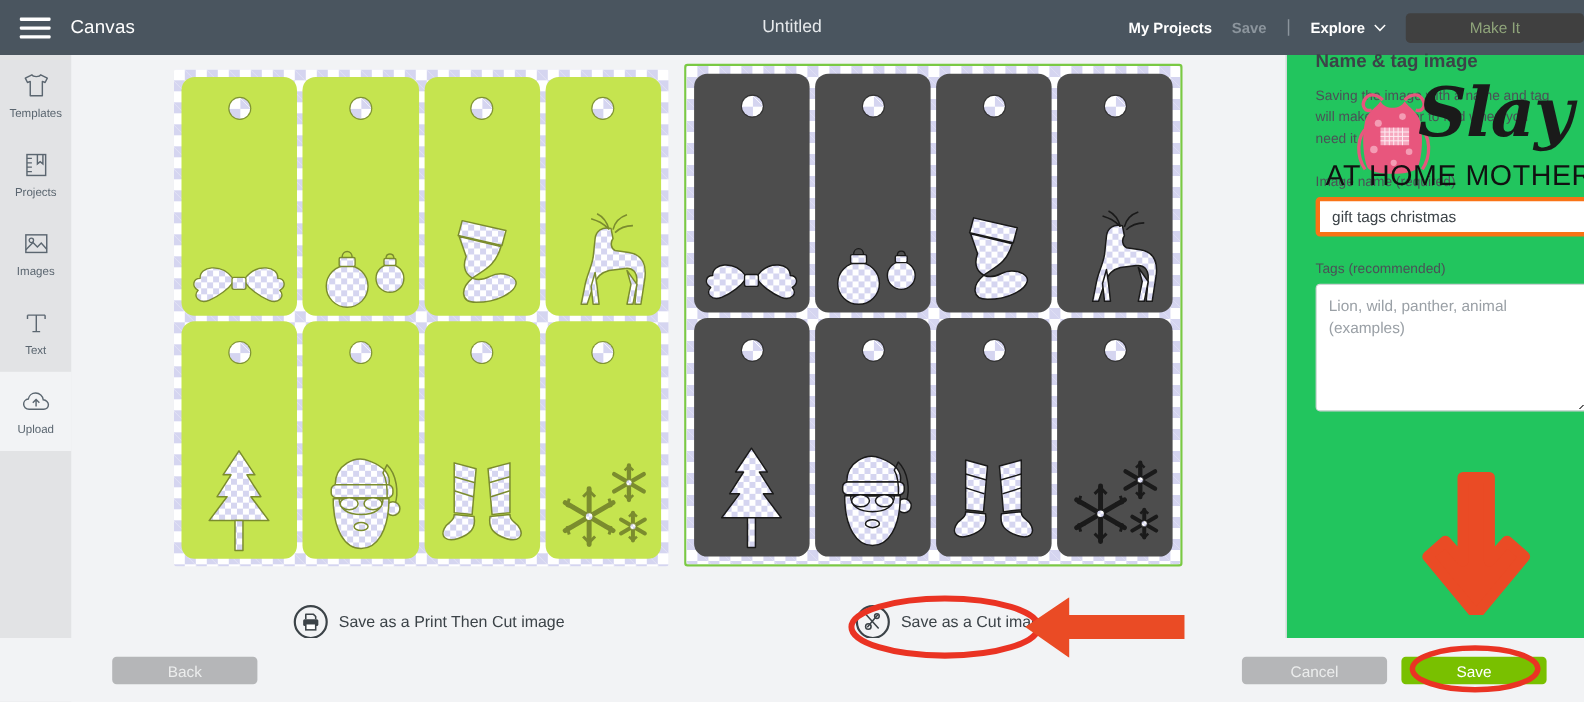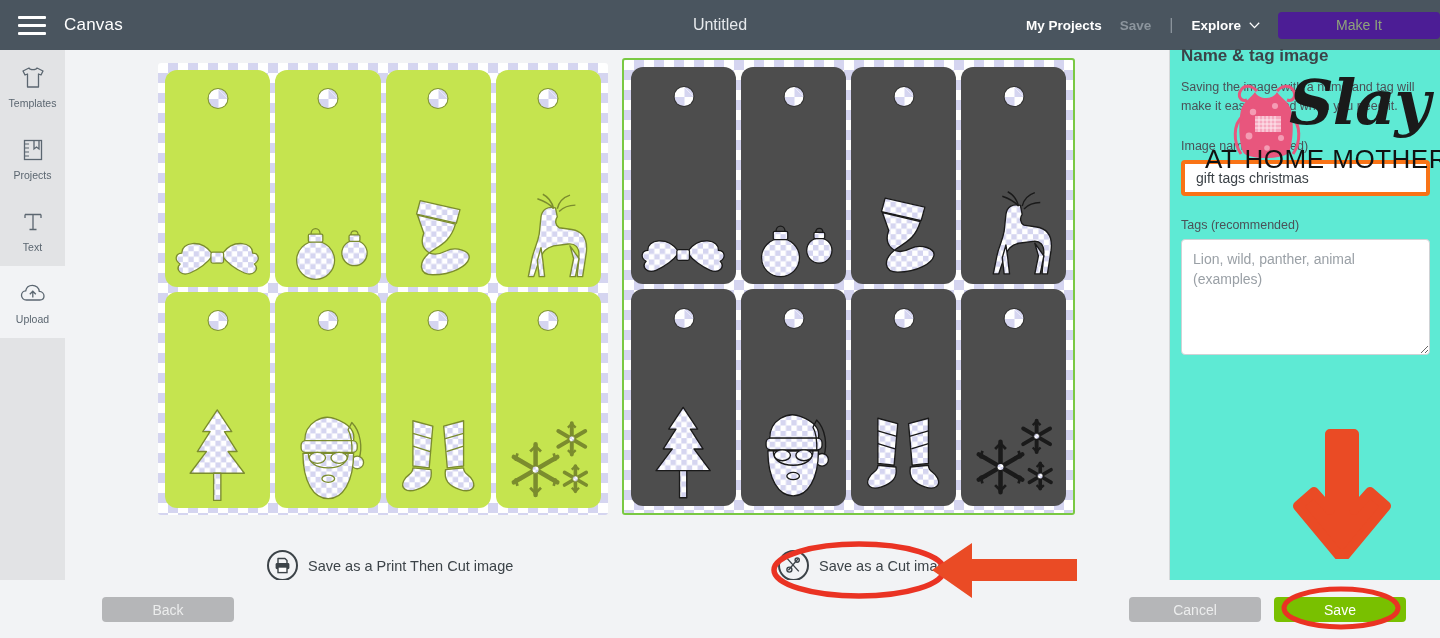--- a/index.html
+++ b/index.html
@@ -27,21 +27,21 @@
   .header-right {
     margin-left: auto; display: flex; align-items: center; gap: 18px;
     height: 50px;
   }
   .hr-link { color: #fff; font-size: 13.5px; font-weight: bold; cursor: pointer; }
   .hr-link.dim { color: #8c959d; font-weight: bold; }
   .hr-sep { color: #8c959d; font-size: 16px; }
   .hr-explore { color:#fff; font-size:13.5px; font-weight:bold; display:flex; align-items:center; gap:8px; cursor:pointer;}
   .chev { width: 11px; height: 7px; }
   .makeit {
-    width: 162px; height: 27px; border-radius: 4px; background: #4c1d95;
+    width: 162px; height: 27px; border-radius: 4px; background: #404040;
     color: #8fa47a; font-size: 14px; display: flex; align-items: center;
     justify-content: center; cursor: default;
   }
 
   
   .rail {
     position: absolute; left: 0; top: 50px; width: 65px; height: 588px;
     background: #e2e3e5;
   }
   .rail-item {
@@ -131,21 +131,21 @@
   #btn-back   { position:absolute; left:102px; top: 17px; width:132px; height:25px;
                 background:#b5b6b8; color:#eceded; }
   #btn-cancel { position:absolute; left:1129px; top: 17px; width:132px; height:25px;
                 background:#b5b6b8; color:#eceded; }
   #btn-save   { position:absolute; left:1274px; top: 17px; width:132px; height:25px;
                 background:#79c000; color:#fff; }
 
   
   .rpanel {
     position: absolute; left: 1169px; top: 50px; width: 271px; height: 530px;
-    background: #5eead4; border-left: 1px solid #d6d8da; padding: 0 11px;
+    background: #22c55e; border-left: 1px solid #d6d8da; padding: 0 26px;
   }
   .rp-title { font-size: 17px; color: #3c4348; font-weight: bold;
     margin-top: -4px; }
   .rp-desc { font-size: 12.5px; color: #4b5157; line-height: 1.55; margin-top: 12px; }
   .rp-label { font-size: 12.5px; color: #4b5157; margin-top: 22px; }
   .rp-input {
     margin-top: 7px; width: 249px; height: 36px; border-radius: 4px;
     border: 4px solid #f97316; background: #fff; padding: 0 11px;
     font-size: 14px; color: #3c4348; font-family: "Liberation Sans", sans-serif;
   }
@@ -216,20 +216,30 @@
       <span class="rail-ico">
         <svg width="26" height="26" viewBox="0 0 26 26">
             <rect x="4.5" y="3.5" width="17" height="19" fill="none" stroke="#5b6670" stroke-width="1.3"></rect>
             <path d="M4.5 7H9M4.5 11H9M4.5 15H9M4.5 19H9" stroke="#5b6670" stroke-width="1.2"></path>
             <path d="M14 3.5 V12 L16.5 10 L19 12 V3.5" fill="none" stroke="#5b6670" stroke-width="1.3"></path>
           </svg>
       </span>
       <span class="rail-label">Projects</span>
     </div>
 
+    <div class="rail-item">
+      <span class="rail-ico">
+        <svg width="26" height="24" viewBox="0 0 26 24">
+            <rect x="3.5" y="3.5" width="19" height="16" fill="none" stroke="#5b6670" stroke-width="1.3"></rect>
+            <circle cx="8.5" cy="8.5" r="2" fill="none" stroke="#5b6670" stroke-width="1.2"></circle>
+            <path d="M3.5 17 L10 10.5 L14 14.5 L17.5 11 L22.5 16.5" fill="none" stroke="#5b6670" stroke-width="1.3"></path>
+          </svg>
+      </span>
+      <span class="rail-label">Images</span>
+    </div>
 
     <div class="rail-item">
       <span class="rail-ico">
         <svg width="26" height="24" viewBox="0 0 26 24">
             <path d="M5 4.5 H21 M5 4.5 V8 M21 4.5 V8 M13 4.5 V19.5 M9.5 19.5 H16.5" fill="none" stroke="#5b6670" stroke-width="1.3"></path>
           </svg>
       </span>
       <span class="rail-label">Text</span>
     </div>
 

